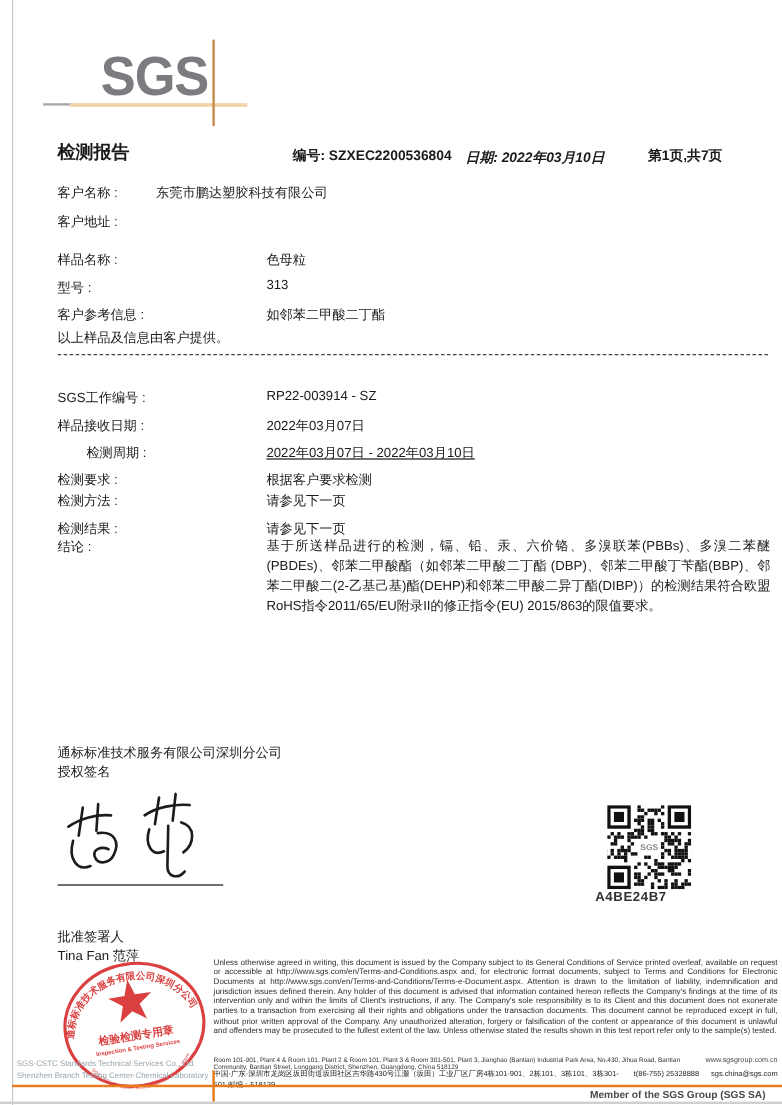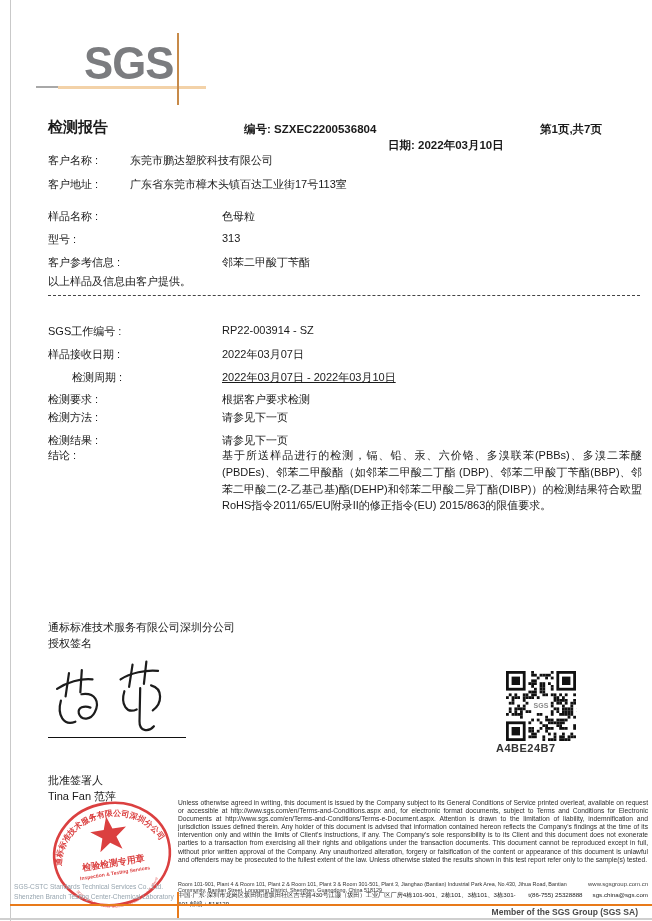--- a/index.html
+++ b/index.html
@@ -49,37 +49,36 @@
   <div class="abs logo" style="left:84px;top:36px;">SGS</div>
   <div class="abs logo-underline-gray" style="left:36px;top:86px;width:24px;"></div>
   <div class="abs logo-underline-orange" style="left:58px;top:86px;width:148px;"></div>
   <div class="abs logo-vline" style="left:177px;top:33px;height:72px;"></div>
 
   <div class="abs title-cn nowrap" style="left:48px;top:118px;">检测报告</div>
   <div class="abs titlerow nowrap" style="left:244px;top:122px;">
     <span>编号:</span>
     <span>SZXEC2200536804</span>
   </div>
-  <div class="abs titlerow nowrap" style="left:388px;top:138px;">
+  <div class="abs titlerow nowrap" style="left:388px;top:124px;font-style:italic;">
     <span>日期:</span>
     <span>2022年03月10日</span>
   </div>
   <div class="abs titlerow nowrap" style="left:540px;top:122px;">第1页,共7页</div>
 
   <div class="abs lbl nowrap" style="left:48px;top:153px;">客户名称 :</div>
   <div class="abs val nowrap" style="left:130px;top:153px;">东莞市鹏达塑胶科技有限公司</div>
   <div class="abs lbl nowrap" style="left:48px;top:177px;">客户地址 :</div>
-  <div class="abs val nowrap" style="left:130px;top:177px;">广东省东莞市樟木头镇百达工业街17号113室</div>
 
   <div class="abs lbl nowrap" style="left:48px;top:209px;">样品名称 :</div>
   <div class="abs val nowrap" style="left:222px;top:209px;">色母粒</div>
   <div class="abs lbl nowrap" style="left:48px;top:232px;">型号 :</div>
   <div class="abs val nowrap" style="left:222px;top:232px;">313</div>
   <div class="abs lbl nowrap" style="left:48px;top:255px;">客户参考信息 :</div>
-  <div class="abs val nowrap" style="left:222px;top:255px;">邻苯二甲酸丁苄酯</div>
+  <div class="abs val nowrap" style="left:222px;top:255px;">如邻苯二甲酸二丁酯</div>
   <div class="abs val nowrap" style="left:48px;top:274px;">以上样品及信息由客户提供。</div>
 
   <div class="abs dashed" style="left:48px;top:295px;width:592px;"></div>
 
   <div class="abs lbl nowrap" style="left:48px;top:324px;">SGS工作编号 :</div>
   <div class="abs val nowrap" style="left:222px;top:324px;">RP22-003914 - SZ</div>
   <div class="abs lbl nowrap" style="left:48px;top:347px;">样品接收日期 :</div>
   <div class="abs val nowrap" style="left:222px;top:347px;">2022年03月07日</div>
   <div class="abs lbl nowrap" style="left:48px;top:370px;margin-left:24px;">检测周期 :</div>
   <div class="abs val nowrap" style="left:222px;top:370px;text-decoration:underline;">2022年03月07日 - 2022年03月10日</div>

